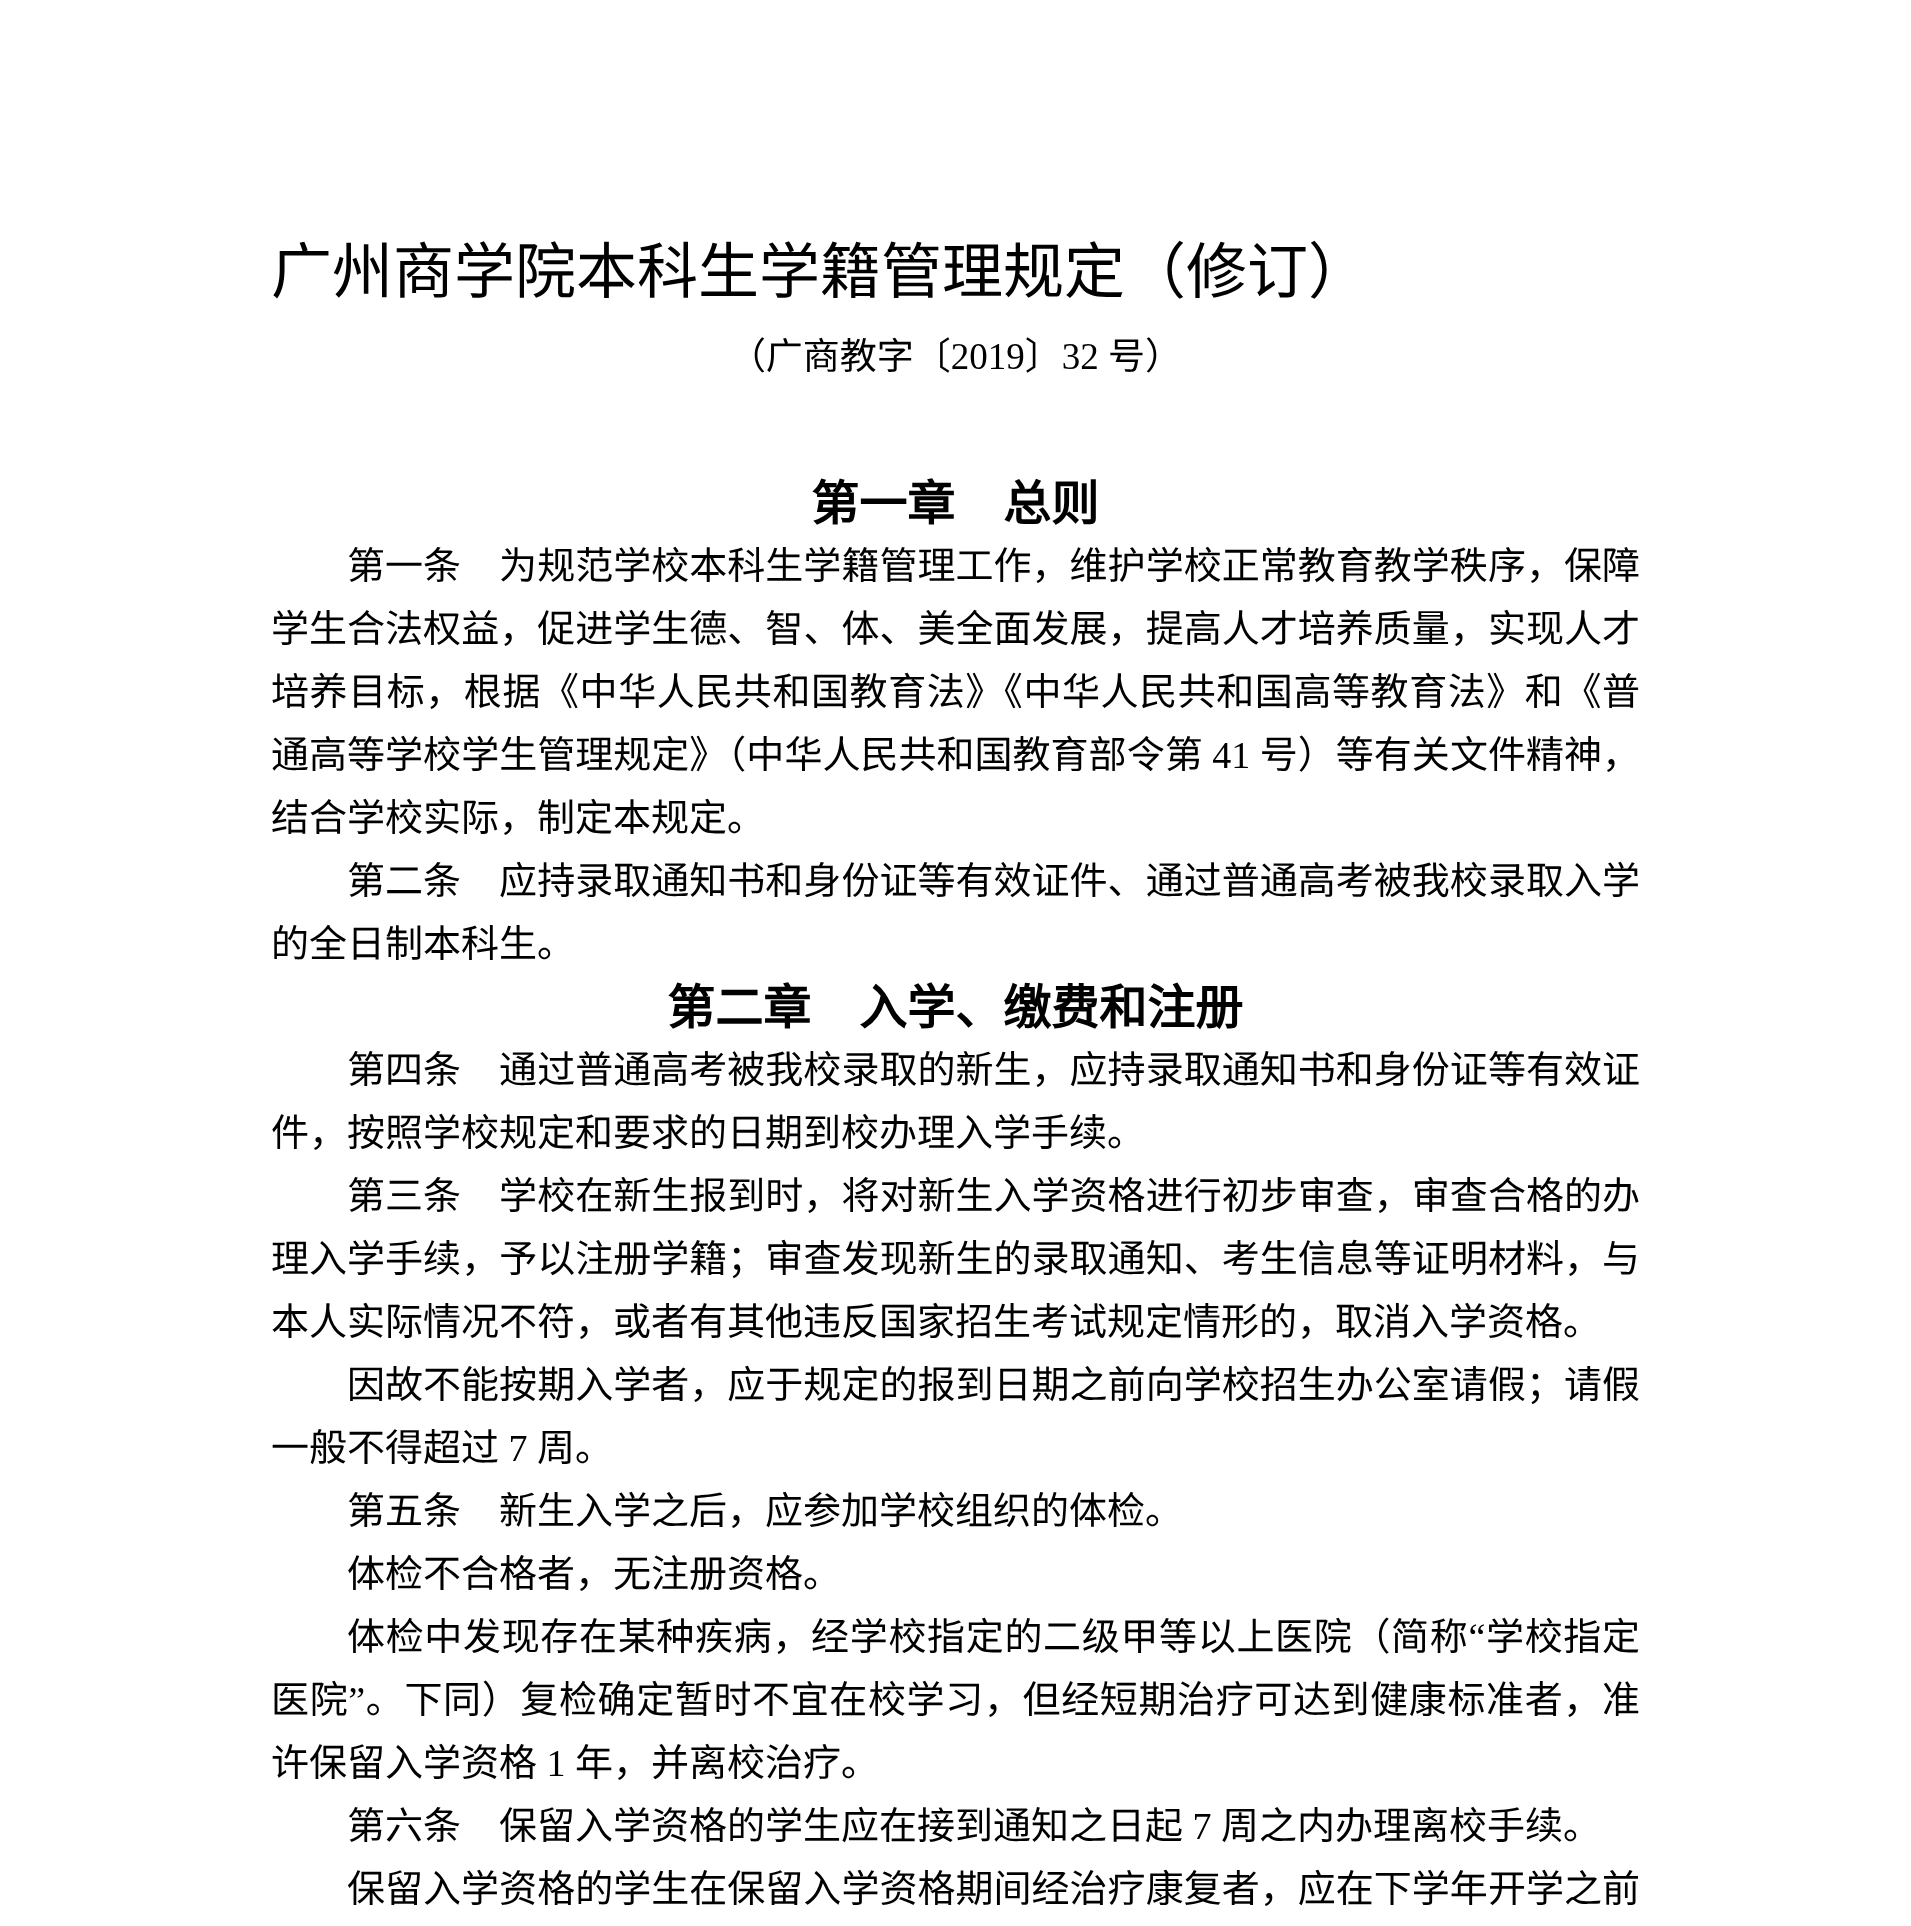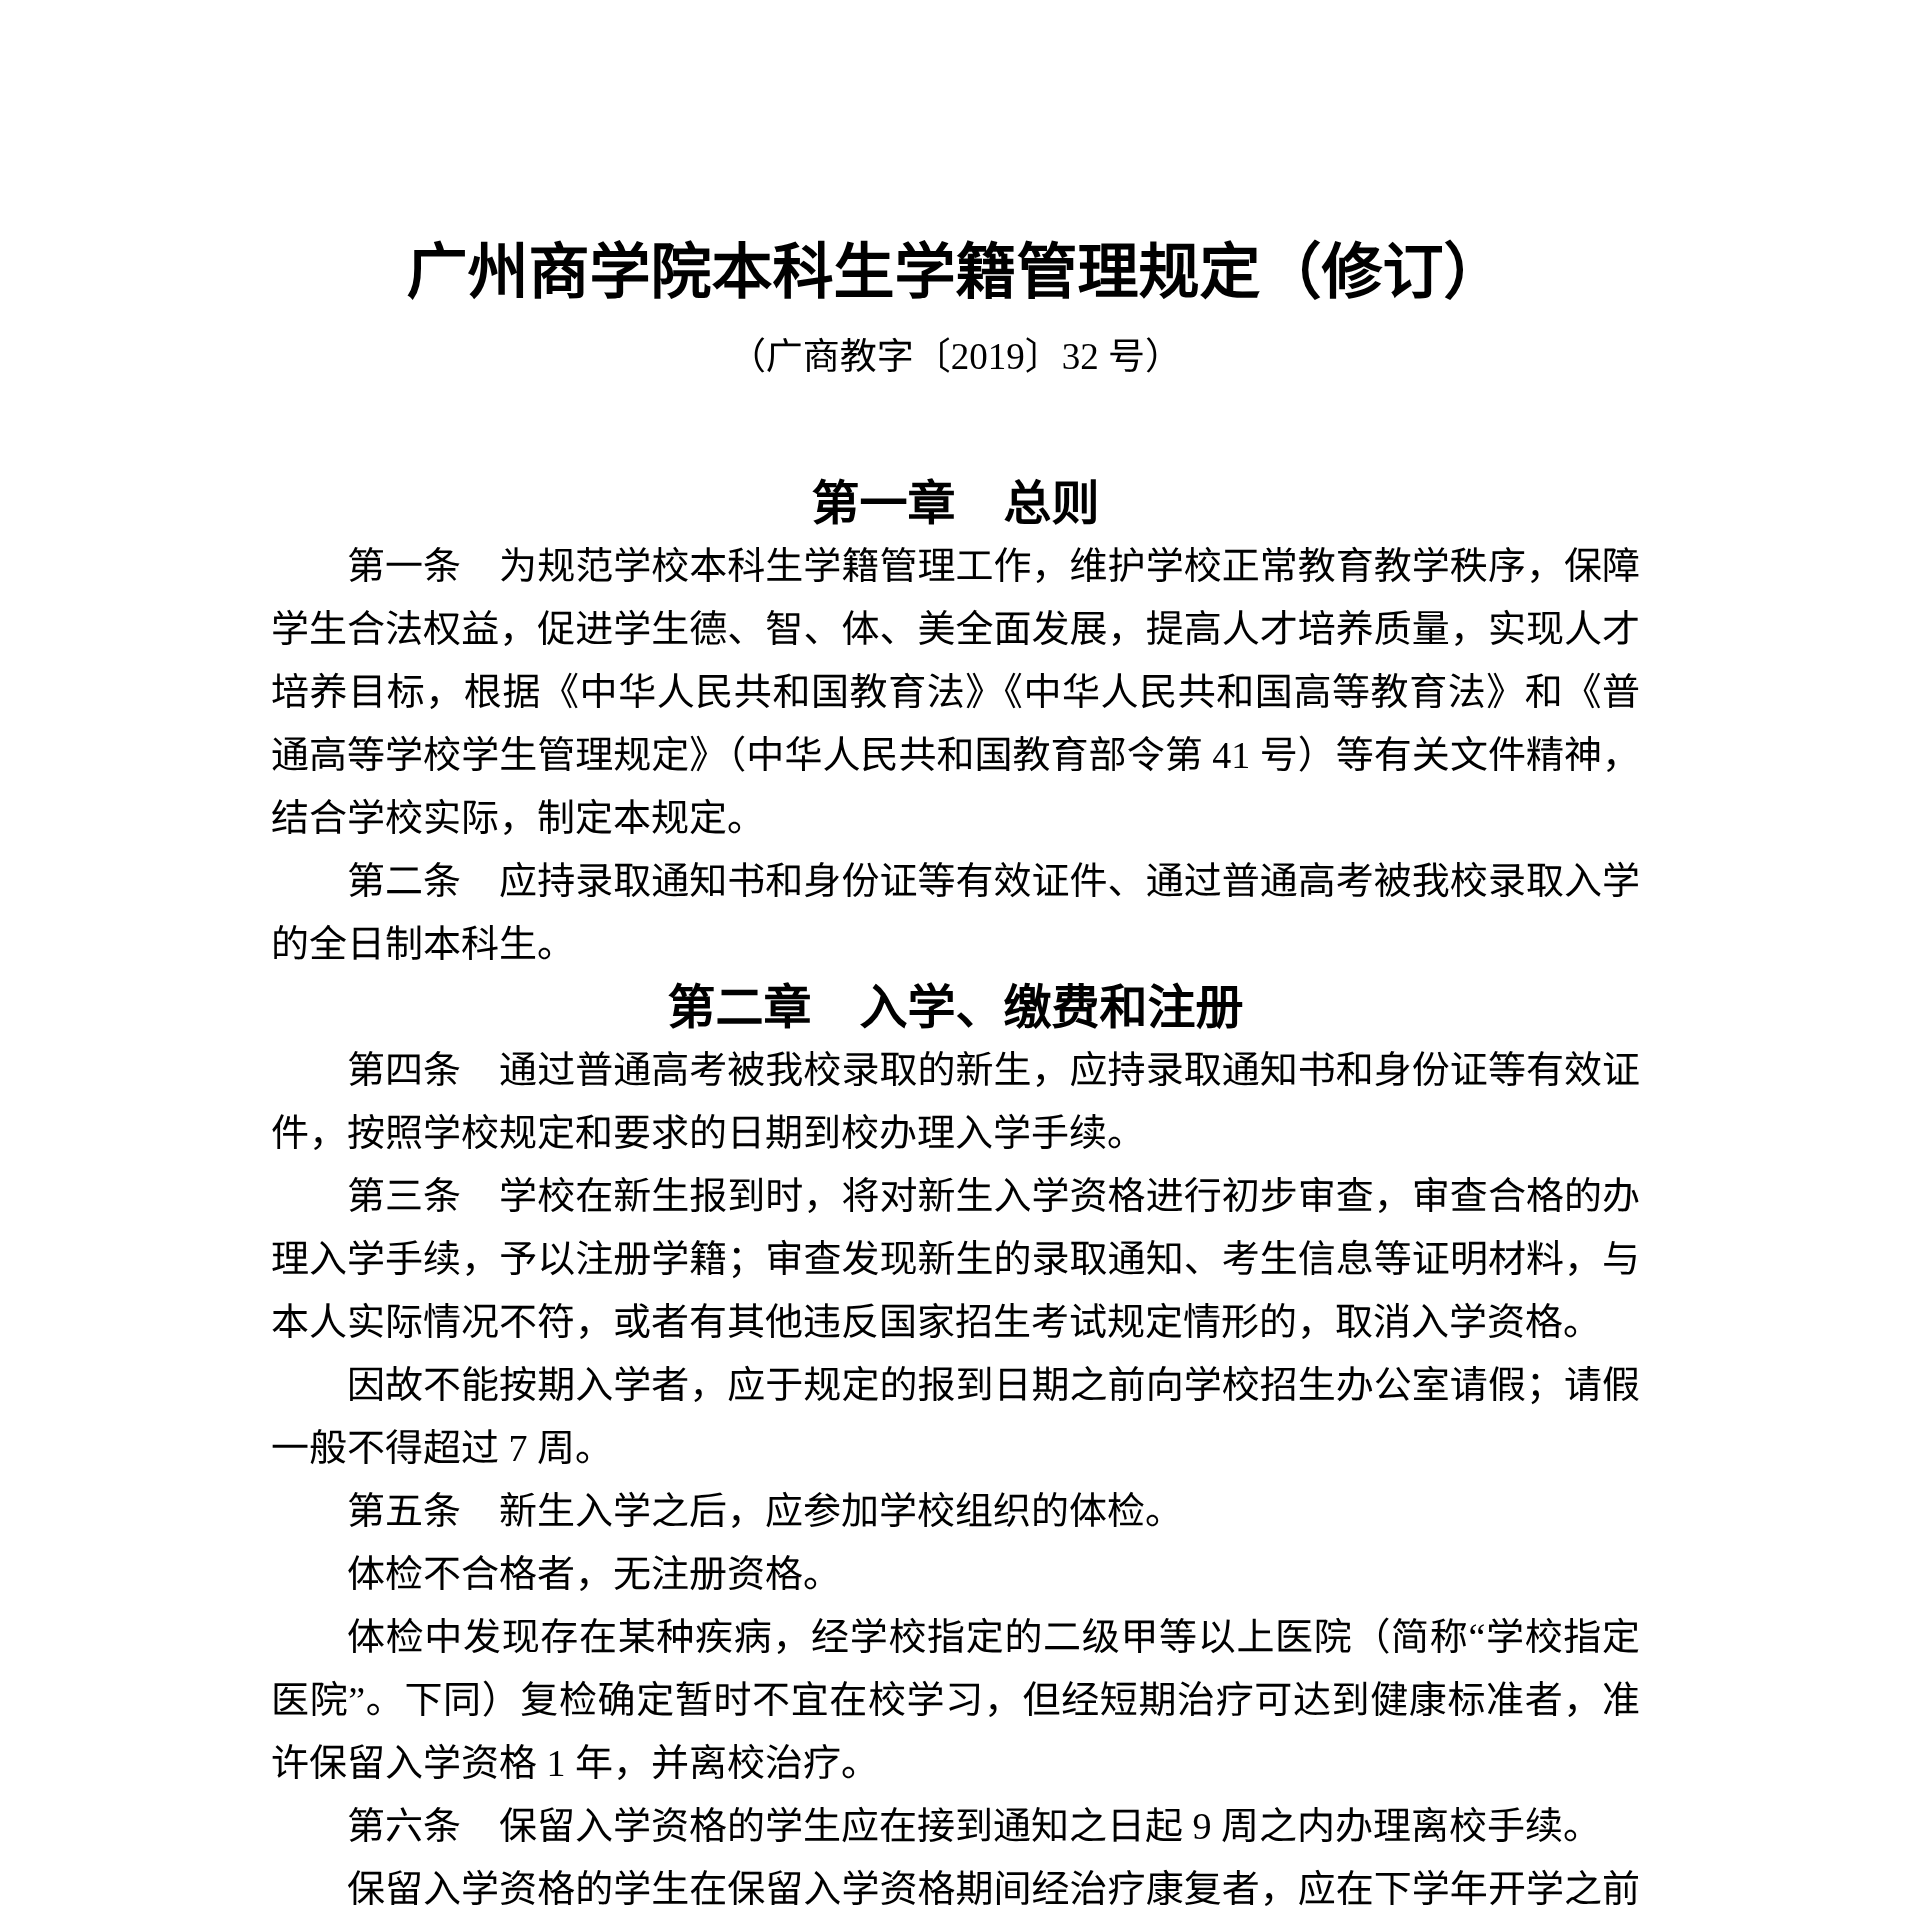--- a/index.html
+++ b/index.html
@@ -19,22 +19,21 @@
   .content {
     position: absolute;
     left: 271px;
     top: 0;
     width: 1369px;
   }
   .doc-title {
     margin: 237px 0 0 0;
     font-size: 61px;
     line-height: 71px;
-    font-weight: bold;
-    text-align: center;
+    font-weight: normal;
     white-space: nowrap;
   }
   .doc-number {
     margin: 23px 0 0 0;
     font-size: 37px;
     line-height: 52px;
     font-weight: normal;
     text-align: center;
   }
   .chapter-heading {
@@ -73,19 +72,19 @@
     <p class="para">第二条　应持录取通知书和身份证等有效证件、通过普通高考被我校录取入学的全日制本科生。</p>
 
     <h2 class="chapter-heading">第二章　入学、缴费和注册</h2>
 
     <p class="para">第四条　通过普通高考被我校录取的新生，应持录取通知书和身份证等有效证件，按照学校规定和要求的日期到校办理入学手续。</p>
     <p class="para">第三条　学校在新生报到时，将对新生入学资格进行初步审查，审查合格的办理入学手续，予以注册学籍；审查发现新生的录取通知、考生信息等证明材料，与本人实际情况不符，或者有其他违反国家招生考试规定情形的，取消入学资格。</p>
     <p class="para">因故不能按期入学者，应于规定的报到日期之前向学校招生办公室请假；请假一般不得超过 7 周。</p>
     <p class="para">第五条　新生入学之后，应参加学校组织的体检。</p>
     <p class="para">体检不合格者，无注册资格。</p>
     <p class="para">体检中发现存在某种疾病，经学校指定的二级甲等以上医院（简称“学校指定医院”。下同）复检确定暂时不宜在校学习，但经短期治疗可达到健康标准者，准许保留入学资格 1 年，并离校治疗。</p>
-    <p class="para">第六条　保留入学资格的学生应在接到通知之日起 9 周之内办理离校手续。</p>
+    <p class="para">第六条　保留入学资格的学生应在接到通知之日起 7 周之内办理离校手续。</p>
     <p class="para">保留入学资格的学生在保留入学资格期间经治疗康复者，应在下学年开学之前 1 个月内，凭学校指定医院体检及诊断证明，向学校提交重新入学的书面申请；经审查同意之后，持学校招生办公室签发的保留入学资格证明到学校指定医院进行健康复查。复查合格者，编入当年度新生序列办理入学及注册手续。经学校复查仍不合格者，取消入学资格。</p>
 
   </div>
 
 </div>
 
 
 </body></html>

